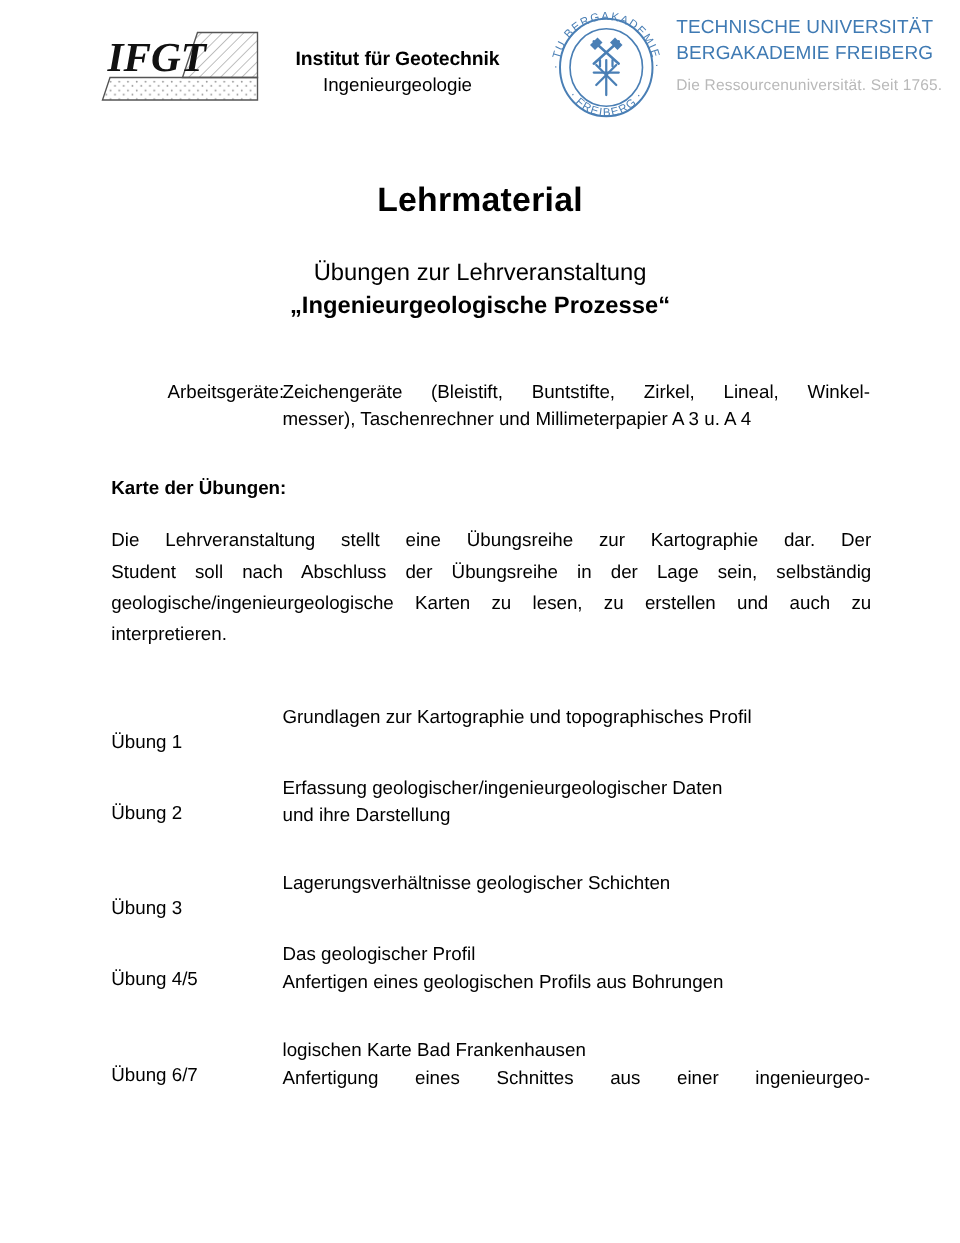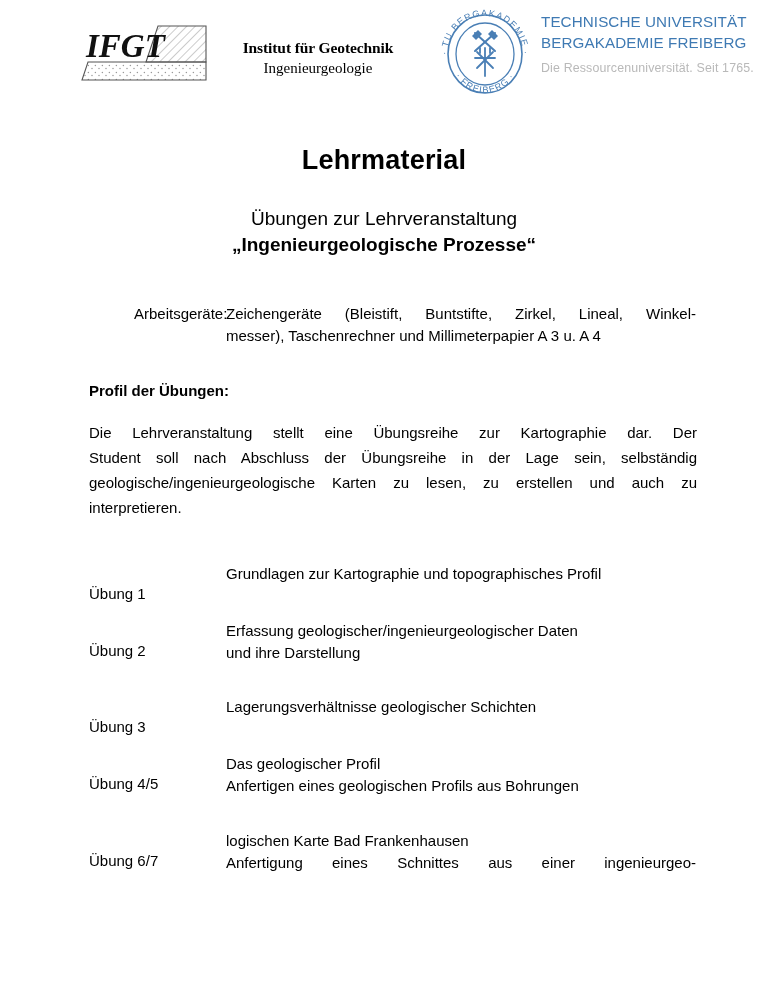--- a/index.html
+++ b/index.html
@@ -41,21 +41,20 @@
     height: 62px;
   }
   .ifgt-svg { display: block; }
 
   .ifgt-text-block {
     position: absolute;
     left: 218px;
     top: 38px;
     width: 200px;
     text-align: center;
-    font-family: Liberation Serif, serif;
   }
   .ifgt-line1 {
     font-size: 15.5px;
     font-weight: bold;
     line-height: 20px;
     letter-spacing: -0.1px;
     white-space: nowrap;
   }
   .ifgt-line2 {
     font-size: 15px;
@@ -295,21 +294,21 @@
   <div class="subtitle2">„Ingenieurgeologische Prozesse“</div>
 
   <div class="equip-row">
     <div class="equip-label">Arbeitsgeräte:</div>
     <div class="equip-value">
       <span class="line-a">Zeichengeräte (Bleistift, Buntstifte, Zirkel, Lineal, Winkel-</span>
       <span class="line-b">messer), Taschenrechner und Millimeterpapier A 3 u. A 4</span>
     </div>
   </div>
 
-  <div class="content-heading">Profil der Übungen:</div>
+  <div class="content-heading">Karte der Übungen:</div>
   <div class="content-para">
     <span class="jline">Die Lehrveranstaltung stellt eine Übungsreihe zur Kartographie dar. Der</span>
     <span class="jline">Student soll nach Abschluss der Übungsreihe in der Lage sein, selbständig</span>
     <span class="jline">geologische/ingenieurgeologische Karten zu lesen, zu erstellen und auch zu</span>
     <span class="lastline">interpretieren.</span>
   </div>
 
   <div class="exercises" id="exercise-list">
       <div class="ex-row" style="position: absolute; top: 0px;">
         <div class="ex-label">Übung 1</div>

